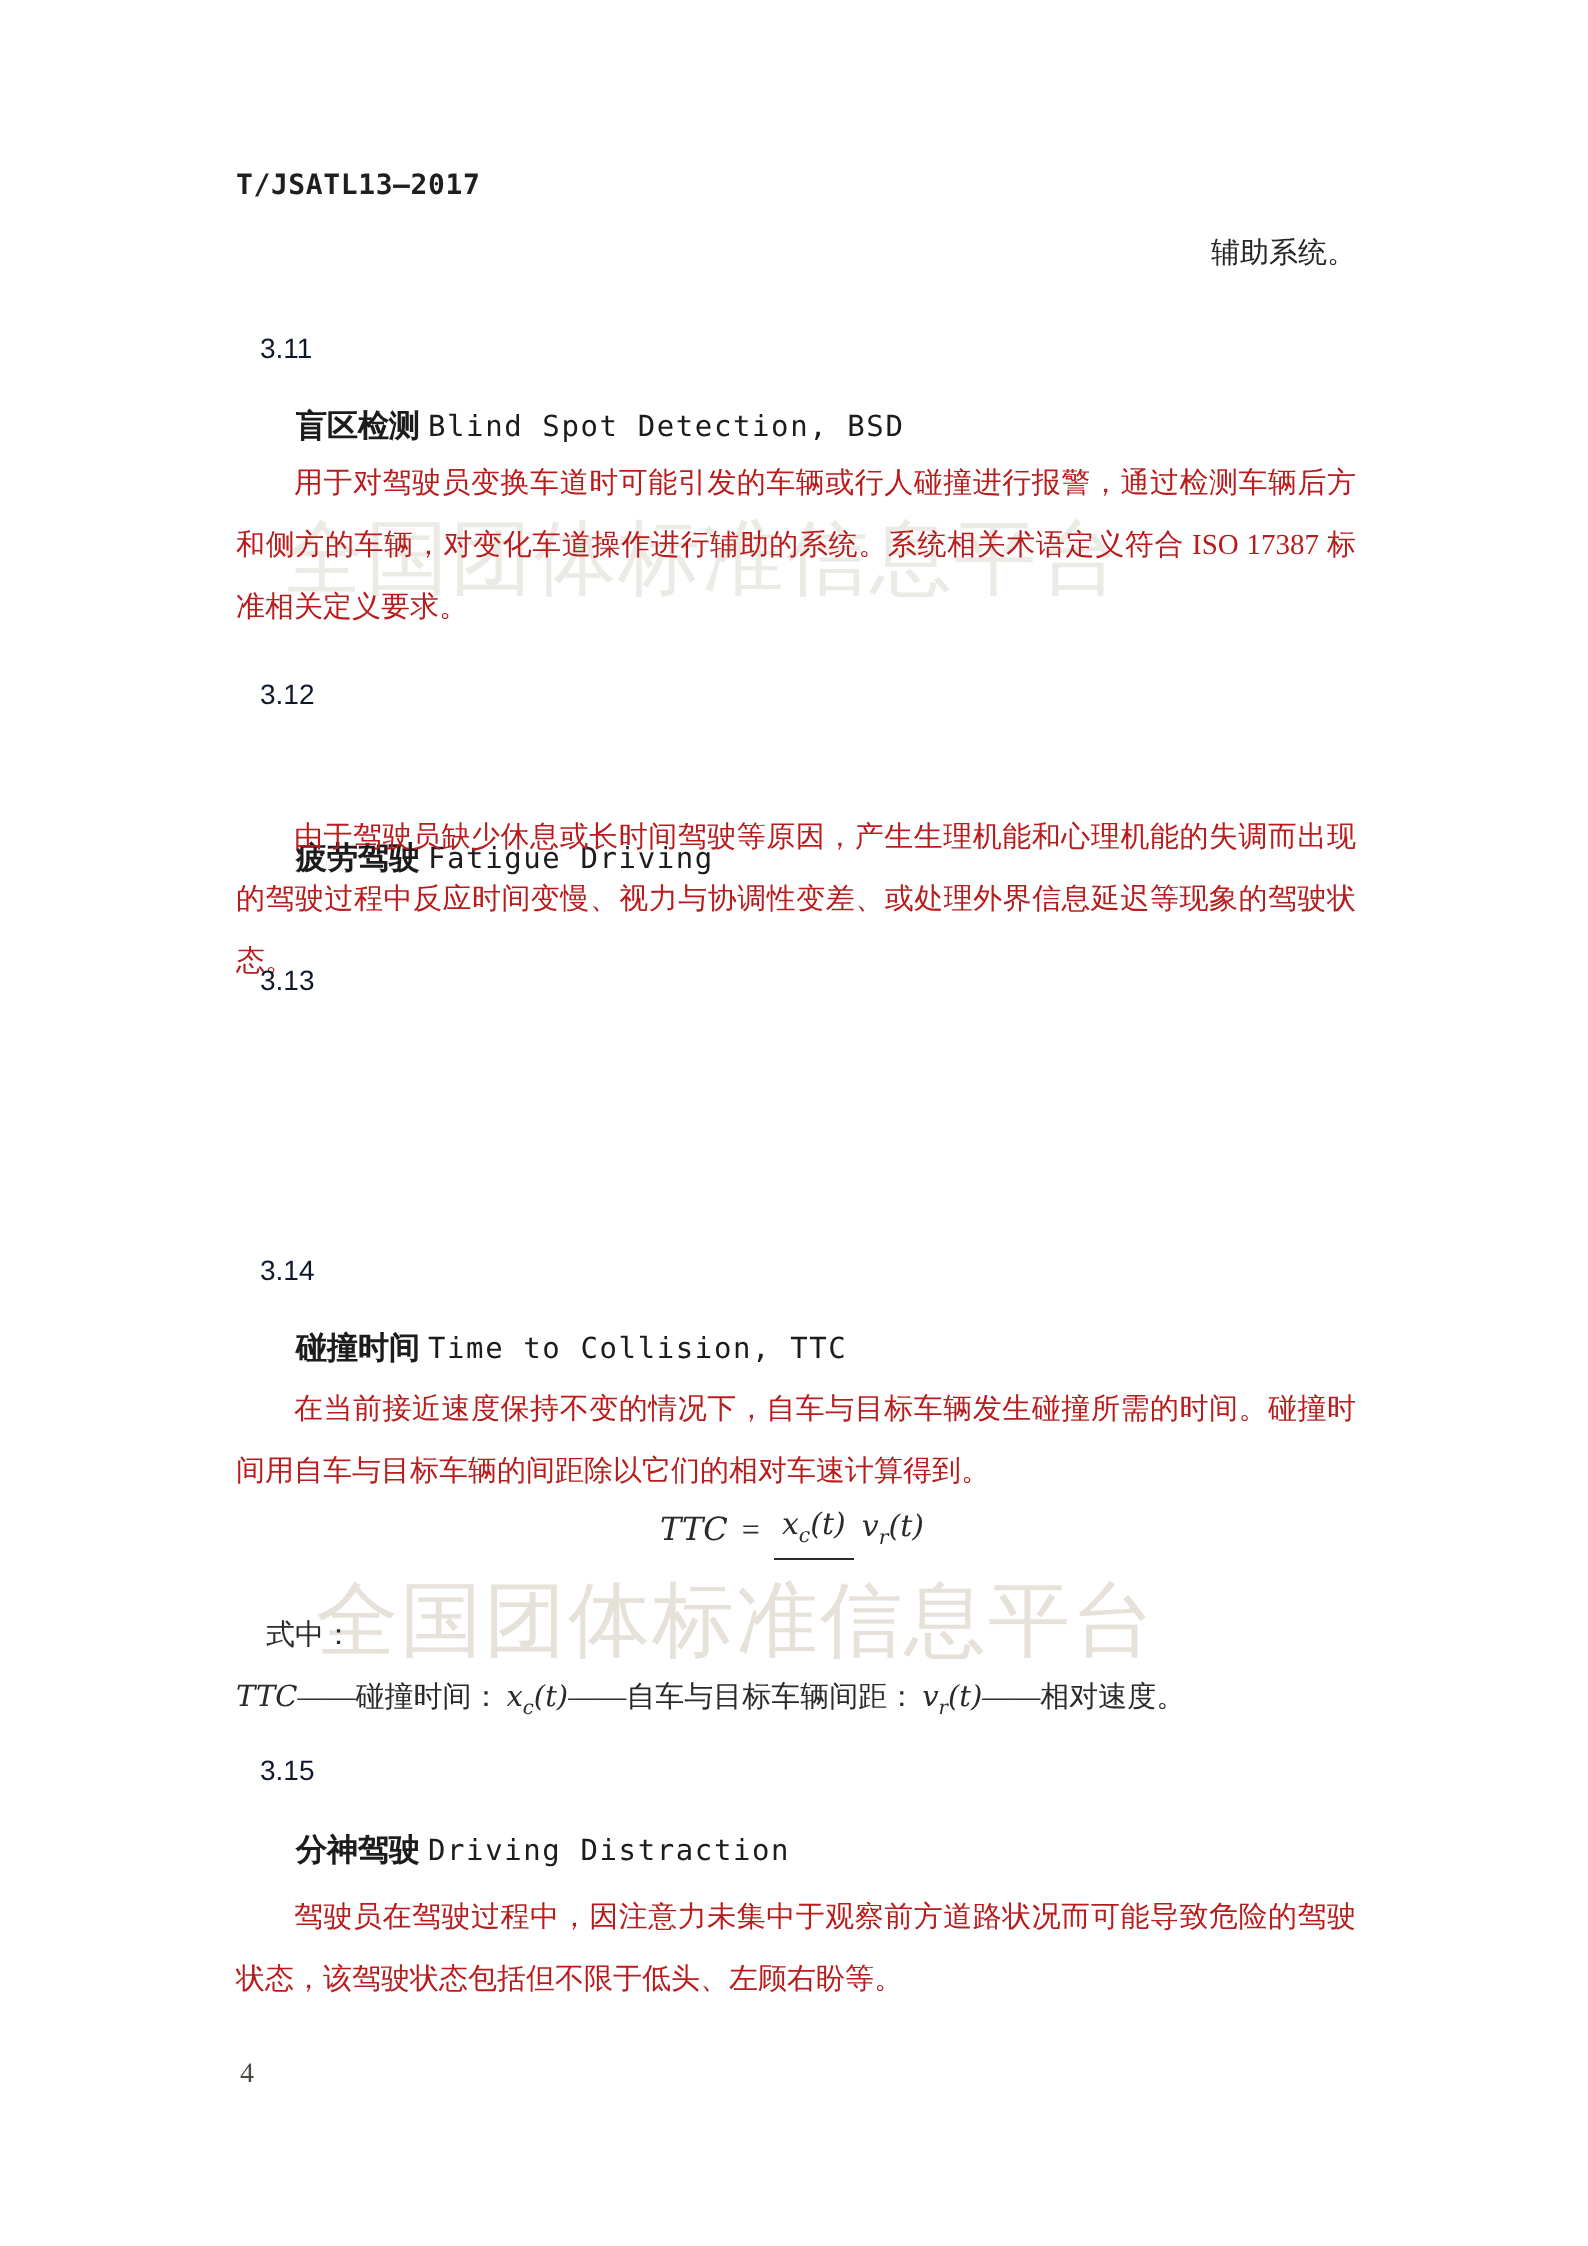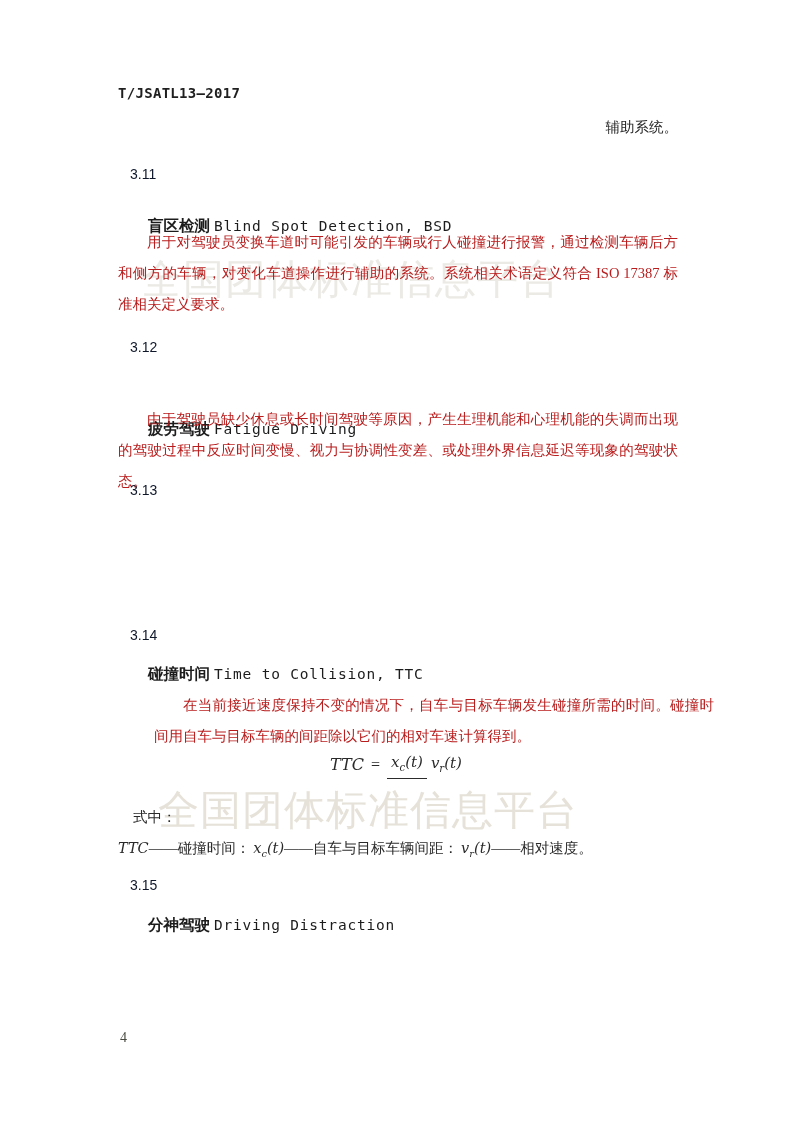--- a/index.html
+++ b/index.html
@@ -100,52 +100,53 @@
 <div class="page">
 
   <div class="watermark wm-1">全国团体标准信息平台</div>
   <div class="watermark wm-2">全国团体标准信息平台</div>
 
   <div class="abs doc-code">T/JSATL13—2017</div>
 
   <div class="abs body-line" style="top:116px;text-align:right;">辅助系统。</div>
 
   <div class="abs sec-num" style="top:166px;">3.11</div>
-  <div class="abs term-head" style="top:216px;">
+  <div class="abs term-head" style="top:203px;">
     <span class="term-zh">盲区检测</span><span class="term-en">Blind Spot Detection, BSD</span>
   </div>
   <div class="abs def" style="top:227px;">用于对驾驶员变换车道时可能引发的车辆或行人碰撞进行报警，通过检测车辆后方和侧方的车辆，对变化车道操作进行辅助的系统。系统相关术语定义符合 ISO 17387 标准相关定义要求。</div>
 
   <div class="abs sec-num" style="top:339px;">3.12</div>
   <div class="abs term-head" style="top:392px;margin-top:27px;">
     <span class="term-zh">疲劳驾驶</span><span class="term-en">Fatigue Driving</span>
   </div>
   <div class="abs def" style="top:404px;">由于驾驶员缺少休息或长时间驾驶等原因，产生生理机能和心理机能的失调而出现的驾驶过程中反应时间变慢、视力与协调性变差、或处理外界信息延迟等现象的驾驶状态。</div>
 
   <div class="abs sec-num" style="top:482px;">3.13</div>
 
   <div class="abs sec-num" style="top:627px;">3.14</div>
   <div class="abs term-head" style="top:664px;">
     <span class="term-zh">碰撞时间</span><span class="term-en">Time to Collision, TTC</span>
   </div>
-  <div class="abs def" style="top:690px;margin-left:36px;">在当前接近速度保持不变的情况下，自车与目标车辆发生碰撞所需的时间。碰撞时间用自车与目标车辆的间距除以它们的相对车速计算得到。</div>
+  <div class="abs def" style="top:690px;">在当前接近速度保持不变的情况下，自车与目标车辆发生碰撞所需的时间。碰撞时间用自车与目标车辆的间距除以它们的相对车速计算得到。</div>
 
   <div class="abs formula-row" style="top:753px;">
     <span class="mvar">TTC</span><span class="eq">=</span><span class="frac">
         <span class="num"><span class="mvar">x</span><sub class="mvar">c</sub><span class="mvar">(t)</span></span>
         <span class="den"><span class="mvar">v</span><sub class="mvar">r</sub><span class="mvar">(t)</span></span>
       </span>
   </div>
 
   <div class="abs where-label" style="top:808px;">式中：</div>
 
   <div class="abs legend-line" style="top:839px;">
     <span><span class="mvar">TTC</span><sub class="mvar"></sub><span class="mvar"></span><span>——</span><span class="legend-desc">碰撞时间：</span></span><span><span class="mvar">x</span><sub class="mvar">c</sub><span class="mvar">(t)</span><span>——</span><span class="legend-desc">自车与目标车辆间距：</span></span><span><span class="mvar">v</span><sub class="mvar">r</sub><span class="mvar">(t)</span><span>——</span><span class="legend-desc">相对速度。</span></span>
   </div>
 
   <div class="abs sec-num" style="top:877px;">3.15</div>
   <div class="abs term-head" style="top:915px;">
     <span class="term-zh">分神驾驶</span><span class="term-en">Driving Distraction</span>
   </div>
+  <div class="abs def" style="top:944px;">驾驶员在驾驶过程中，因注意力未集中于观察前方道路状况而可能导致危险的驾驶状态，该驾驶状态包括但不限于低头、左顾右盼等。</div>
 
   <div class="abs page-num">4</div>
 
 </div>
 
 </body></html>

